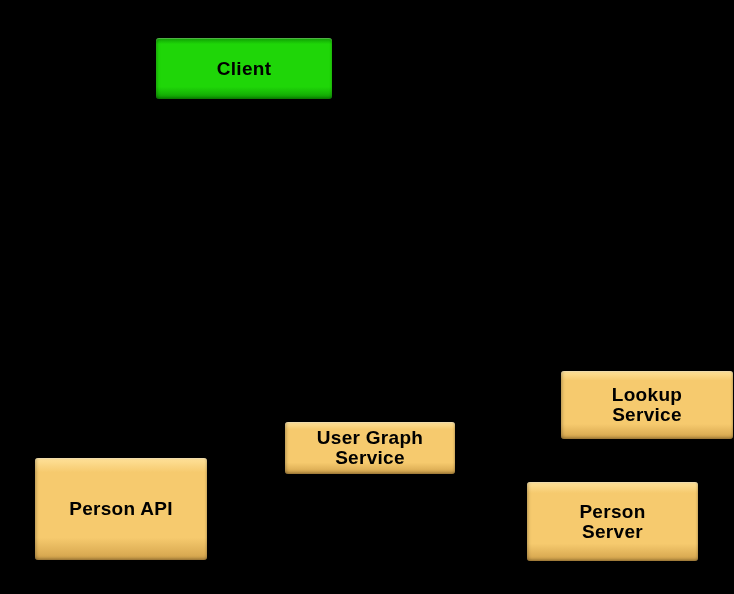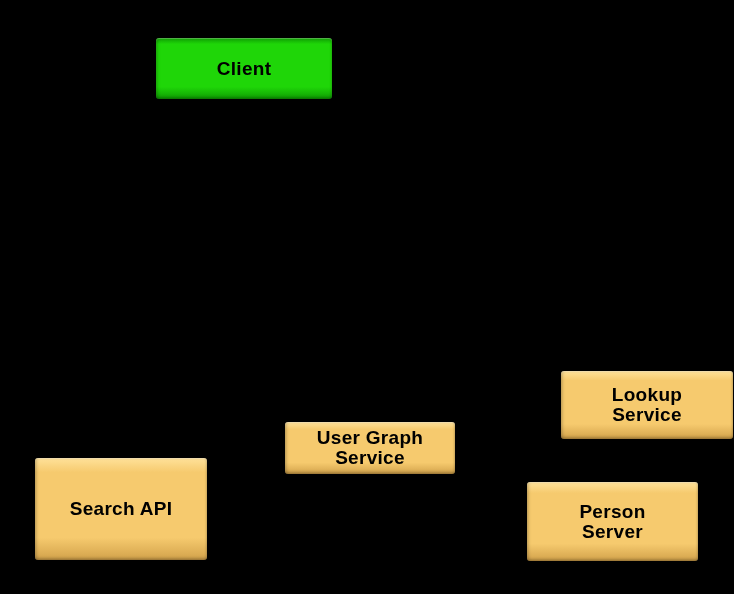--- a/index.html
+++ b/index.html
@@ -57,21 +57,21 @@
 <body>
 
 <div class="canvas" style="background: rgb(0, 0, 0);">
 
   <div class="node node--dark-top" style="left: 156px; top: 38px; width: 176px; height: 61px; --fill: #1fd608; --hl: #2ae314; --dk: #0f9e03;">
     <span class="node-label">Client</span>
   </div>
 
 
   <div class="node" style="left: 35px; top: 458px; width: 172px; height: 102px; --fill: #f6ca6e; --hl: #ffe29a; --dk: #d2a24b;">
-    <span class="node-label">Search API</span>
+    <span class="node-label">Person API</span>
   </div>
 
   <div class="node" style="left: 285px; top: 422px; width: 170px; height: 52px; --fill: #f6ca6e; --hl: #ffe29a; --dk: #d2a24b;">
     <span class="node-label">User Graph
 Service</span>
   </div>
 
   <div class="node" style="left: 525px; top: 371px; width: 172px; height: 68px; margin-left: 36px; --fill: #f6ca6e; --hl: #ffe29a; --dk: #d2a24b;">
     <span class="node-label">Lookup
 Service</span>

